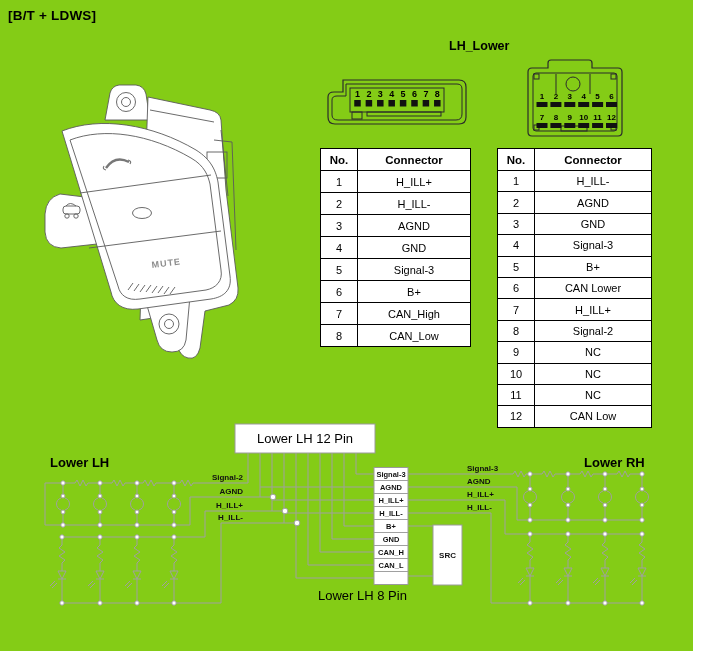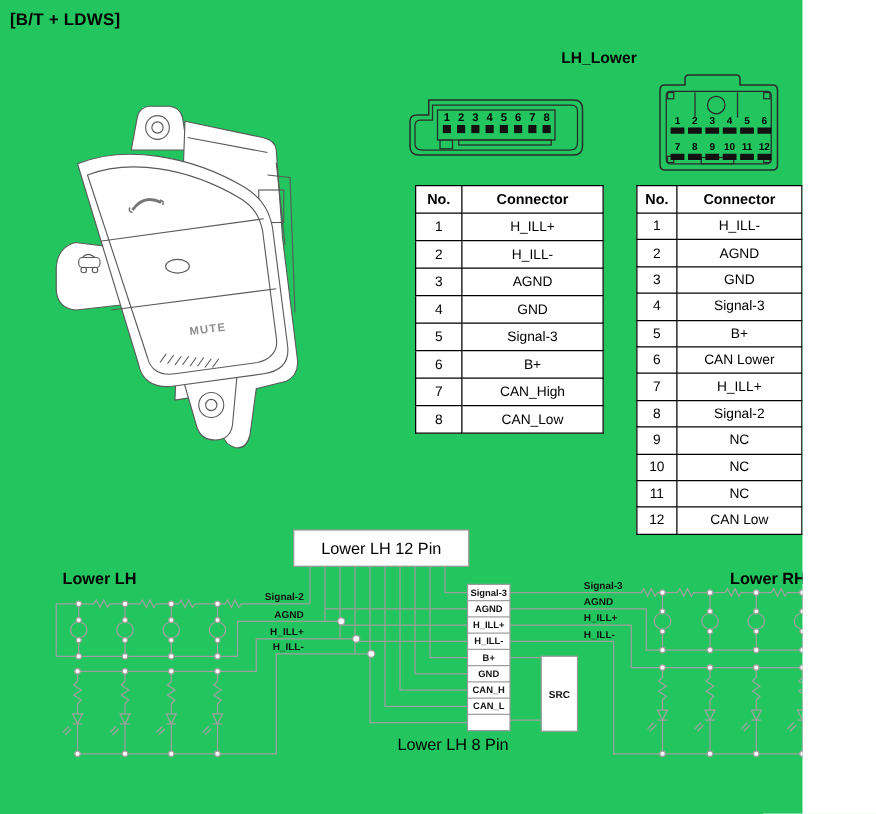--- a/index.html
+++ b/index.html
@@ -1,21 +1,21 @@
 <!DOCTYPE html>
 <html><head>
 <meta charset="utf-8">
 <style>
   html,body{margin:0;padding:0;background:#fff;}
-  #page{position:relative;width:642px;height:651px;background:#22c55e;overflow:hidden;
+  #page{position:relative;width:693px;height:651px;background:#84cc16;overflow:hidden;
         font-family:"Liberation Sans",sans-serif;color:#000;text-decoration:underline;}
   .abs{position:absolute;}
   #title{left:8px;top:8px;font-size:13.5px;font-weight:bold;letter-spacing:0.2px;}
   #lhlower{left:449px;top:39px;font-size:12.5px;font-weight:bold;text-align:center;}
-  table.pintab{border-collapse:collapse;table-layout:fixed;background:#fff;margin-left:12px;}
+  table.pintab{border-collapse:collapse;table-layout:fixed;background:#fff;}
   table.pintab th, table.pintab td{
     border:1px solid #000;text-align:center;vertical-align:middle;
     font-size:11px;padding:0;overflow:hidden;white-space:nowrap;}
   table.pintab th{font-weight:bold;font-size:11.5px;height:21px;}
   #tableL{left:320px;top:148px;}
   #tableL td{height:21px;}
   #tableR{left:497px;top:148px;}
   #tableR td{height:20.4px;}
   table.pintab{border:1.5px solid #000;}
   col.no{width:37px;}

